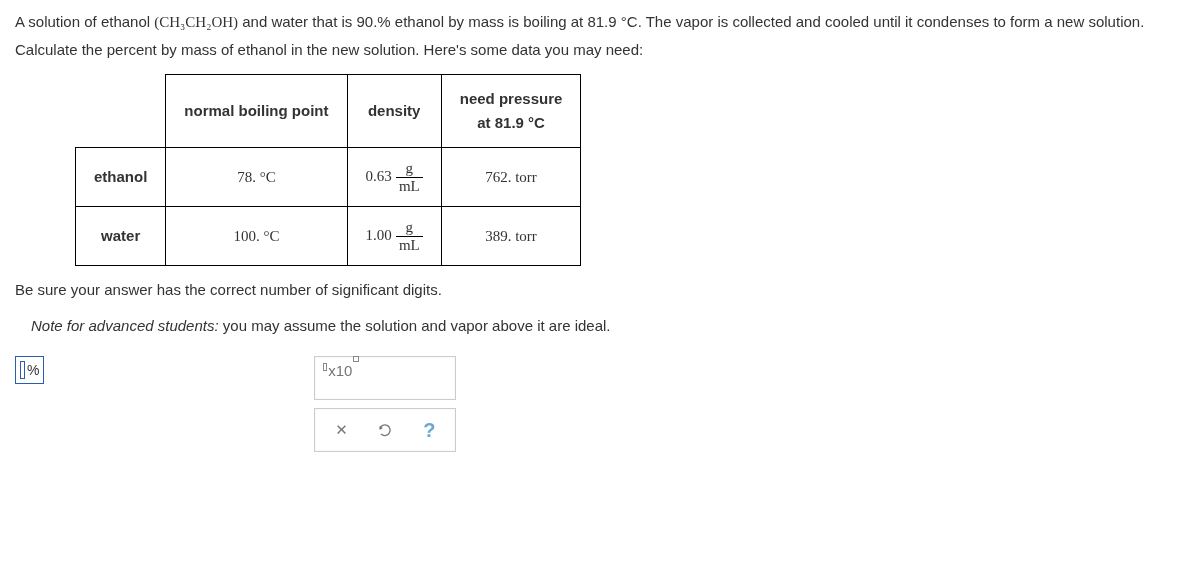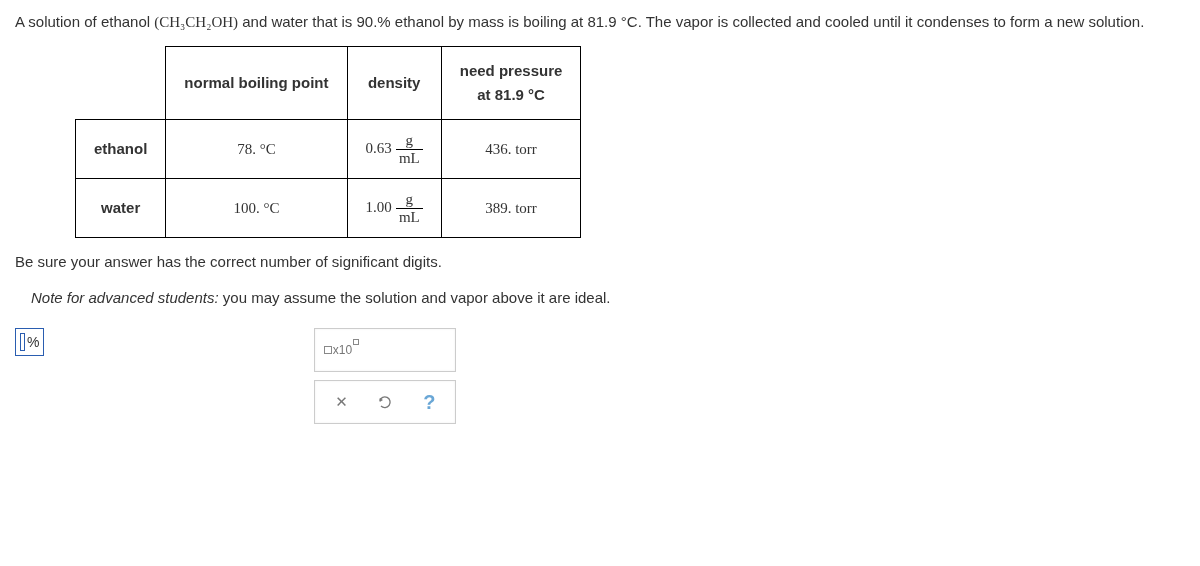--- a/index.html
+++ b/index.html
@@ -97,25 +97,25 @@
       height: 30px;
       display: inline-flex;
       align-items: center;
       justify-content: center;
       cursor: pointer;
       font-size: 16px;
       color: #555;
       user-select: none;
     }
     .tool-btn.sci {
-      font-size: 12px;
+      font-size: 15px;
       line-height: 1;
       color: #777;
       flex-direction: row;
-      align-items: center;
+      align-items: flex-start;
     }
     .tool-btn.sci .box {
       display: inline-block;
       width: 8px; height: 8px;
       border: 1px solid #888;
       margin-right: 1px;
     }
     .tool-btn.sci .exp {
       font-size: 8px;
       position: relative;
@@ -139,20 +139,21 @@
       font-weight: bold;
     }
   </style>
 </head>
 <body>
 
 <div class="problem-text">
   <p>
     <span>A solution of ethanol </span><span class="formula">(CH₃CH₂OH)</span><span> and water that is 90.% ethanol by mass is boiling at 81.9 °C. The vapor is collected and cooled until it condenses to form a new solution.</span>
   </p>
+  <p>Calculate the percent by mass of ethanol in the new solution. Here's some data you may need:</p>
 </div>
 
 <table class="data-table">
   <tbody>
       <tr>
     <th class="corner-cell"></th>
     <th>
       <span>normal boiling point</span>
     </th>
     <th>density</th>
@@ -164,21 +165,21 @@
   <tr>
     <th>ethanol</th>
     <td class="temp-val">78. °C</td>
     <td>
       <span class="density-val">0.63</span>
       <span class="frac">
         <span class="num">g</span>
         <span class="den">mL</span>
       </span>
     </td>
-    <td class="pressure-val">436. torr</td>
+    <td class="pressure-val">762. torr</td>
   </tr>
   <tr>
     <th>water</th>
     <td class="temp-val">100. °C</td>
     <td>
       <span class="density-val">1.00</span>
       <span class="frac">
         <span class="num">g</span>
         <span class="den">mL</span>
       </span>

